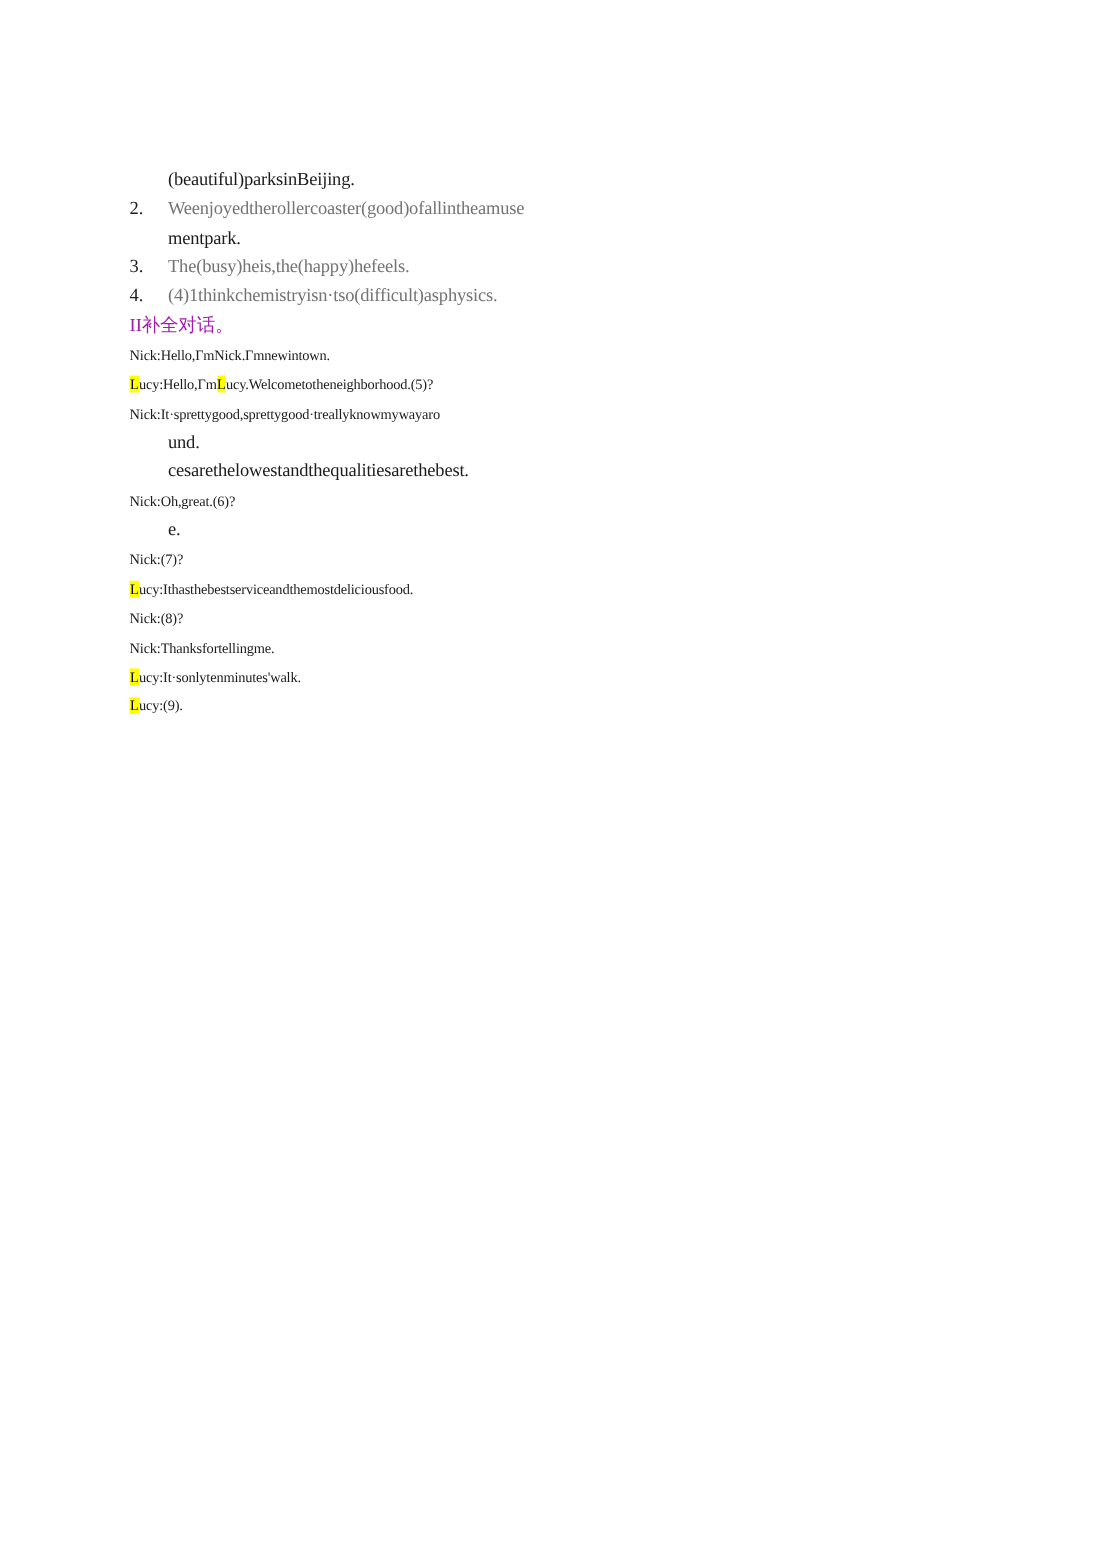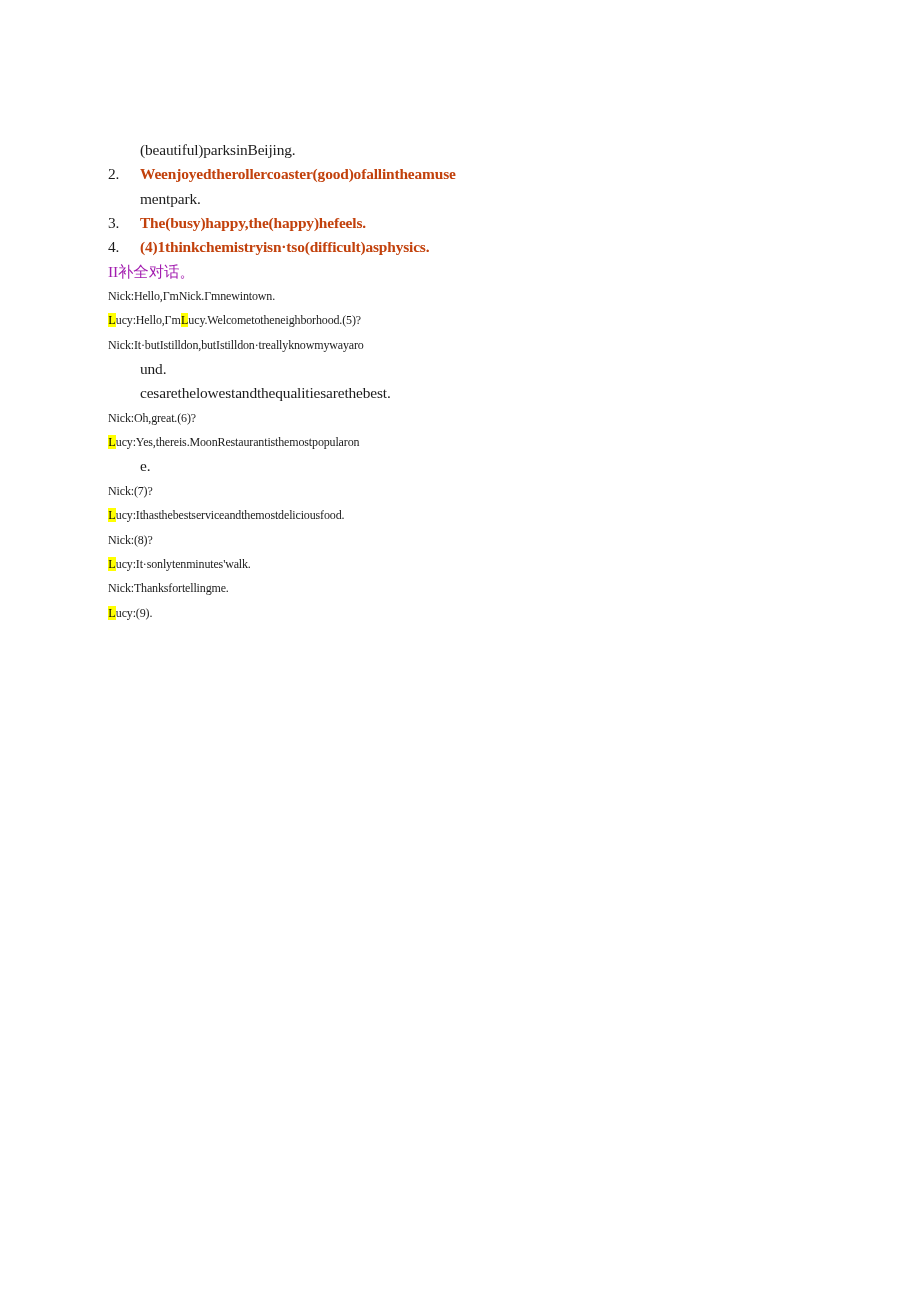--- a/index.html
+++ b/index.html
@@ -57,22 +57,21 @@
     width: 32px;
     flex: 0 0 32px;
     font-size: 15.4px;
     color: #1b1b1b;
     letter-spacing: -0.15px;
   }
   .numrow .body {
     flex: 1 1 auto;
     white-space: pre-wrap;
     letter-spacing: -0.15px;
-    color: #c2410c;
-    font-weight: bold;
+    color: #737373;
   }
 
   
   .heading {
     font-size: 15.4px;
     line-height: 24.35px;
     letter-spacing: -0.1px;
     color: #a21caf;
     font-family: "Liberation Serif", "DejaVu Serif", serif;
   }
@@ -102,50 +101,49 @@
     <div class="line cont">(beautiful)parksinBeijing.</div>
 
     <div class="numrow">
       <span class="marker">2.</span>
       <span class="body">Weenjoyedtherollercoaster(good)ofallintheamuse</span>
     </div>
     <div class="line cont">mentpark.</div>
 
     <div class="numrow">
       <span class="marker">3.</span>
-      <span class="body">The(busy)happy,the(happy)hefeels.</span>
+      <span class="body">The(busy)heis,the(happy)hefeels.</span>
     </div>
 
     <div class="numrow">
       <span class="marker">4.</span>
       <span class="body">(4)1thinkchemistryisn·tso(difficult)asphysics.</span>
     </div>
 
     <div class="heading">II补全对话。</div>
 
     <div class="dlg">Nick:Hello,ΓmNick.Γmnewintown.</div>
 
     <div class="dlg"><span class="hl">L</span><span>ucy:Hello,Γm</span><span class="hl">L</span><span>ucy.Welcometotheneighborhood.(5)?</span></div>
 
-    <div class="dlg">Nick:It·butIstilldon,butIstilldon·treallyknowmywayaro</div>
+    <div class="dlg">Nick:It·sprettygood,sprettygood·treallyknowmywayaro</div>
     <div class="line cont">und.</div>
 
     <div class="line cont">cesarethelowestandthequalitiesarethebest.</div>
 
     <div class="dlg">Nick:Oh,great.(6)?</div>
 
-    <div class="dlg"><span class="hl">L</span><span>ucy:Yes,thereis.MoonRestaurantisthemostpopularon</span></div>
     <div class="line cont">e.</div>
 
     <div class="dlg">Nick:(7)?</div>
 
     <div class="dlg"><span class="hl">L</span><span>ucy:Ithasthebestserviceandthemostdeliciousfood.</span></div>
 
     <div class="dlg">Nick:(8)?</div>
 
+    <div class="dlg">Nick:Thanksfortellingme.</div>
+
     <div class="dlg"><span class="hl">L</span><span>ucy:It·sonlytenminutes'walk.</span></div>
-
-    <div class="dlg">Nick:Thanksfortellingme.</div>
 
     <div class="dlg"><span class="hl">L</span><span>ucy:(9).</span></div>
 
   </div>
 </div>
 
 </body></html>

